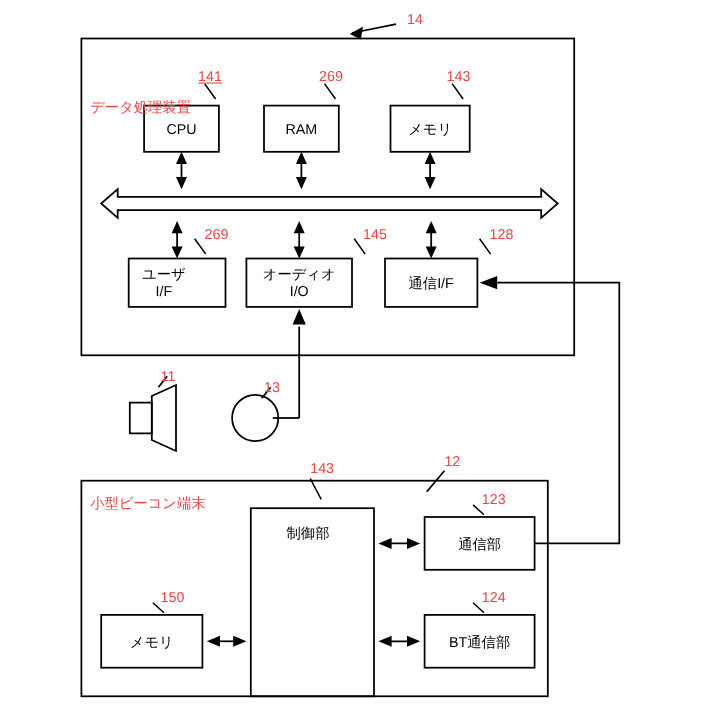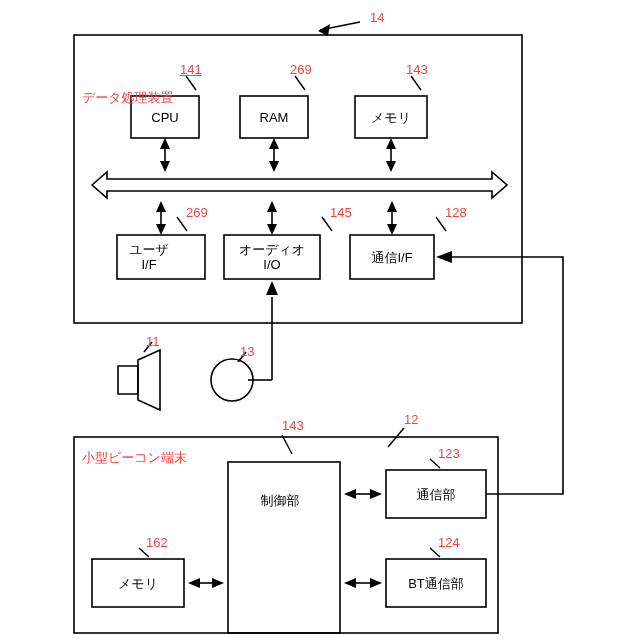--- a/index.html
+++ b/index.html
@@ -160,34 +160,34 @@
   <div class="lbl num" style="left:180px; top:62px;text-decoration:underline;">141</div>
   <div class="lbl num" style="left:290px; top:62px;">269</div>
   <div class="lbl num" style="left:406px; top:62px;">143</div>
   <div class="lbl num" style="left:186px; top:205px;">269</div>
   <div class="lbl num" style="left:330px; top:205px;">145</div>
   <div class="lbl num" style="left:445px; top:205px;">128</div>
 
   <div class="lbl num" style="left:282px; top:418px;">143</div>
   <div class="lbl num" style="left:438px; top:446px;">123</div>
   <div class="lbl num" style="left:438px; top:535px;">124</div>
-  <div class="lbl num" style="left:146px; top:535px;">162</div>
+  <div class="lbl num" style="left:146px; top:535px;">150</div>
 
   <div class="boxlabel" style="left:131px; top:96px; width:68px; height:42px;">CPU</div>
   <div class="boxlabel" style="left:240px; top:96px; width:68px; height:42px;">RAM</div>
   <div class="boxlabel" style="left:355px; top:96px; width:72px; height:42px;">メモリ</div>
 
   <div class="boxlabel" style="left:117px; top:235px; width:64px; height:44px;">
     <span>ユーザ</span>
     <span>I/F</span>
   </div>
   <div class="boxlabel" style="left:224px; top:235px; width:96px; height:44px;">
     <span>オーディオ</span>
     <span>I/O</span>
   </div>
   <div class="boxlabel" style="left:350px; top:235px; width:84px; height:44px;">通信I/F</div>
 
-  <div class="boxlabel" style="left:228px; top:478px; width:104px; height:44px;">制御部</div>
+  <div class="boxlabel" style="left:228px; top:462px; width:104px; height:44px;">制御部</div>
   <div class="boxlabel" style="left:386px; top:470px; width:100px; height:48px;">通信部</div>
   <div class="boxlabel" style="left:386px; top:559px; width:100px; height:48px;border-radius:20px;">BT通信部</div>
   <div class="boxlabel" style="left:92px; top:559px; width:92px; height:48px;">メモリ</div>
 
 </div>
 
 </body></html>

